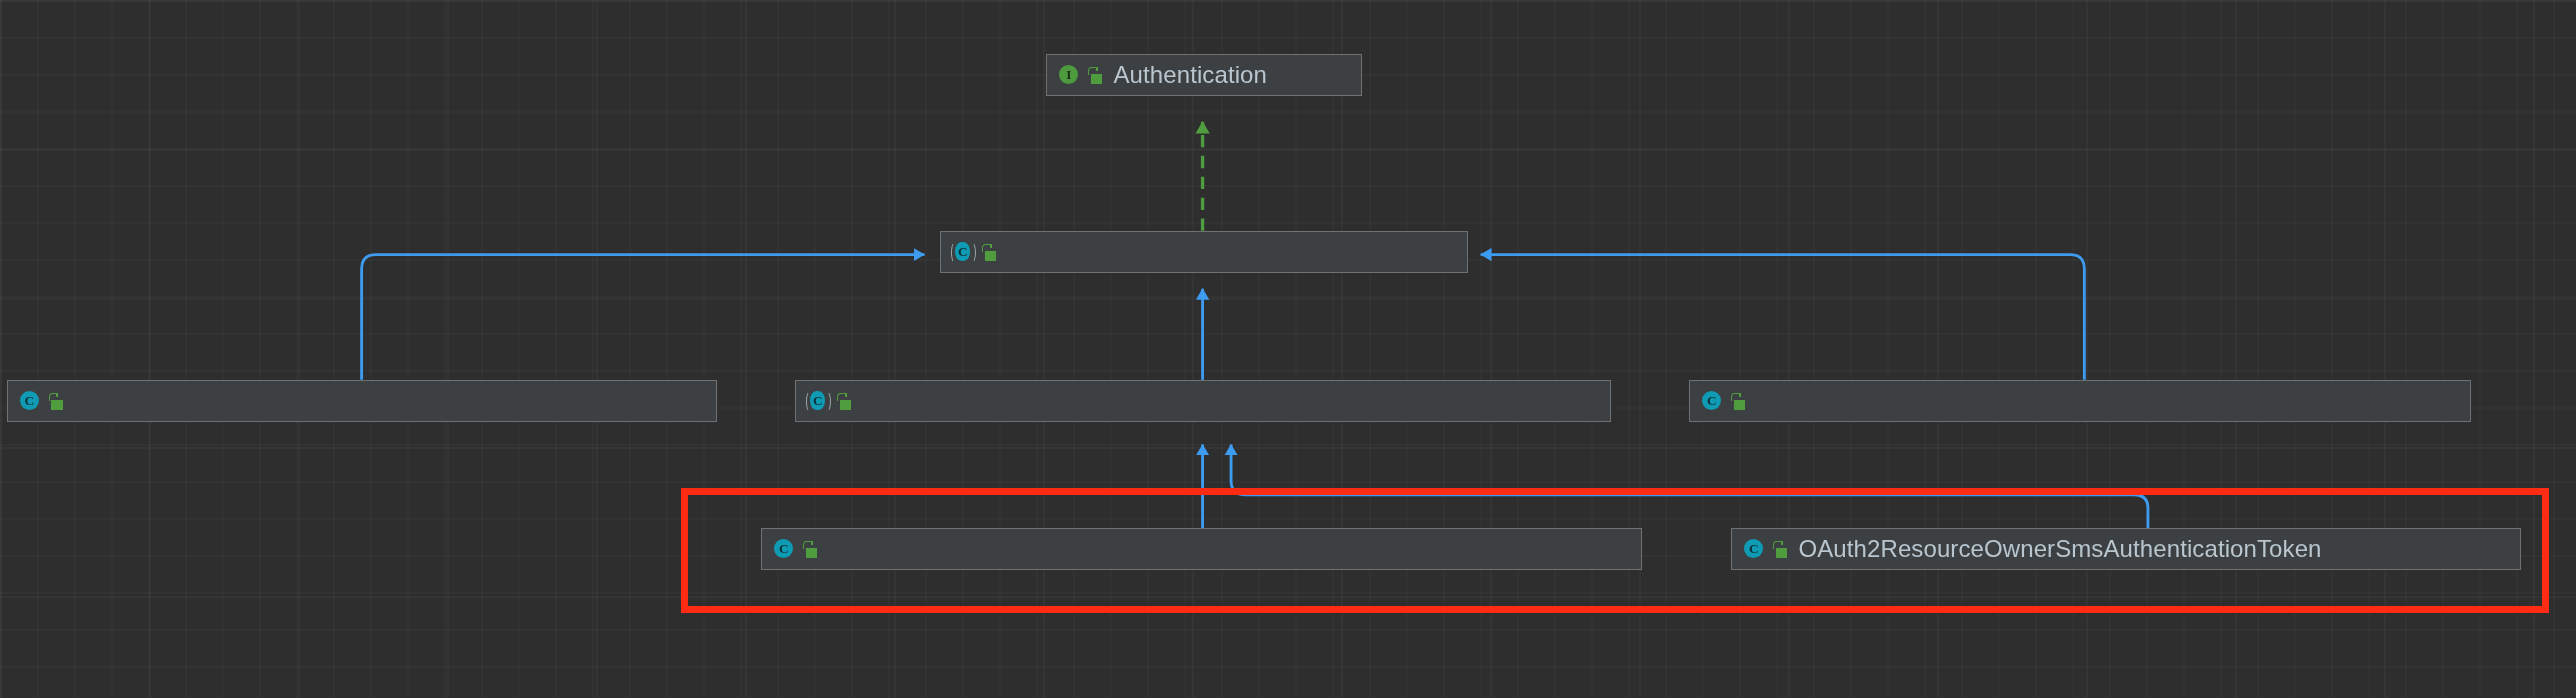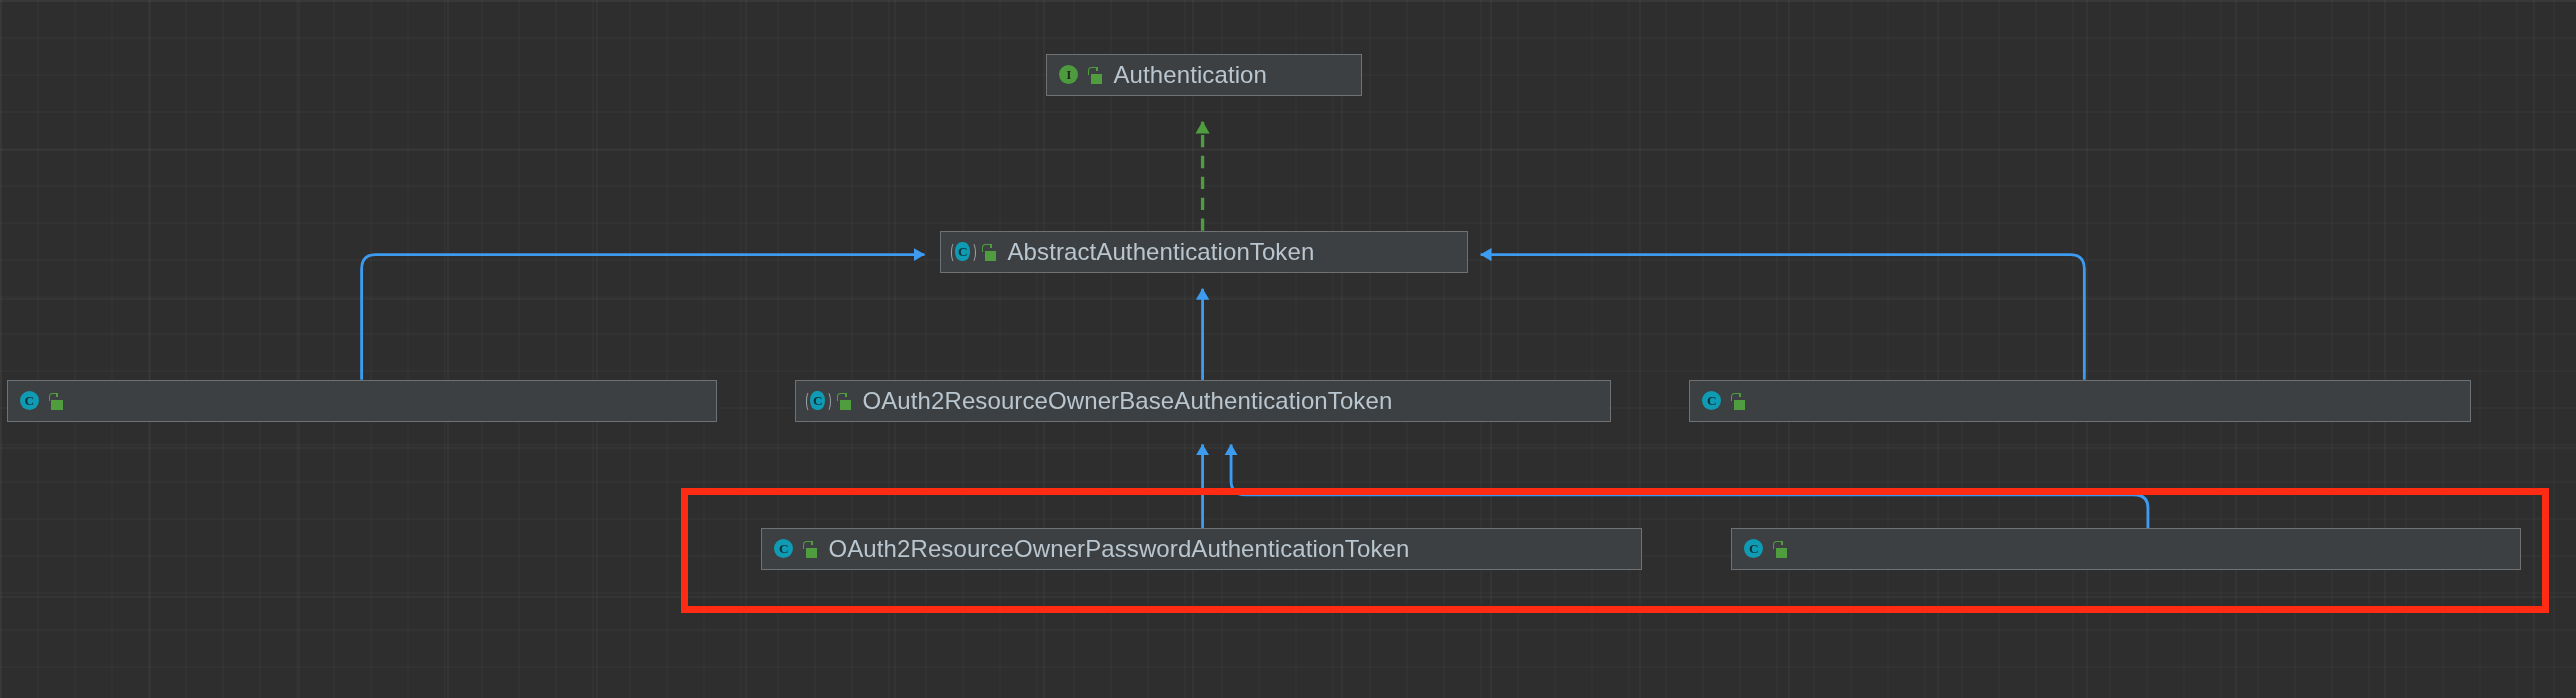--- a/index.html
+++ b/index.html
@@ -216,69 +216,67 @@
   </div>
 
   <div class="node" style="left:940px; top:231px; width:528px;">
     <span class="kind-icon abstract">
       <span class="disc">C</span>
     </span>
     <span class="vis-icon">
       <span class="shackle"></span>
         <span class="body"></span>
     </span>
-    <span class="label">AbstractAuthenticationToken</span>
   </div>
 
   <div class="node" style="left:6.6px; top:380px; width:710px;">
     <span class="kind-icon klass">
       <span class="disc">C</span>
     </span>
     <span class="vis-icon">
       <span class="shackle"></span>
         <span class="body"></span>
     </span>
   </div>
 
   <div class="node" style="left:795px; top:380px; width:816px;">
     <span class="kind-icon abstract">
       <span class="disc">C</span>
     </span>
     <span class="vis-icon">
       <span class="shackle"></span>
         <span class="body"></span>
     </span>
-    <span class="label">OAuth2ResourceOwnerBaseAuthenticationToken</span>
   </div>
 
   <div class="node" style="left:1689px; top:380px; width:782px;">
     <span class="kind-icon klass">
       <span class="disc">C</span>
     </span>
     <span class="vis-icon">
       <span class="shackle"></span>
         <span class="body"></span>
     </span>
   </div>
 
   <div class="node" style="left:761px; top:528px; width:881px;">
     <span class="kind-icon klass">
       <span class="disc">C</span>
     </span>
     <span class="vis-icon">
       <span class="shackle"></span>
         <span class="body"></span>
     </span>
-    <span class="label">OAuth2ResourceOwnerPasswordAuthenticationToken</span>
   </div>
 
   <div class="node" style="left:1731px; top:528px; width:790px;">
     <span class="kind-icon klass">
       <span class="disc">C</span>
     </span>
     <span class="vis-icon">
       <span class="shackle"></span>
         <span class="body"></span>
     </span>
+    <span class="label">OAuth2ResourceOwnerSmsAuthenticationToken</span>
   </div>
 
 </div>
 
 
 </body></html>

